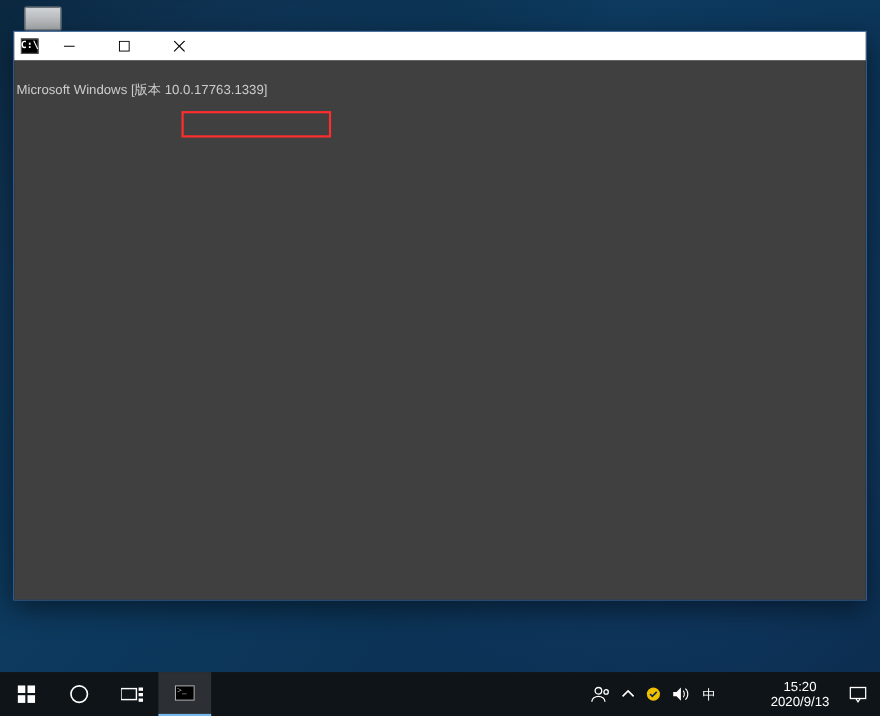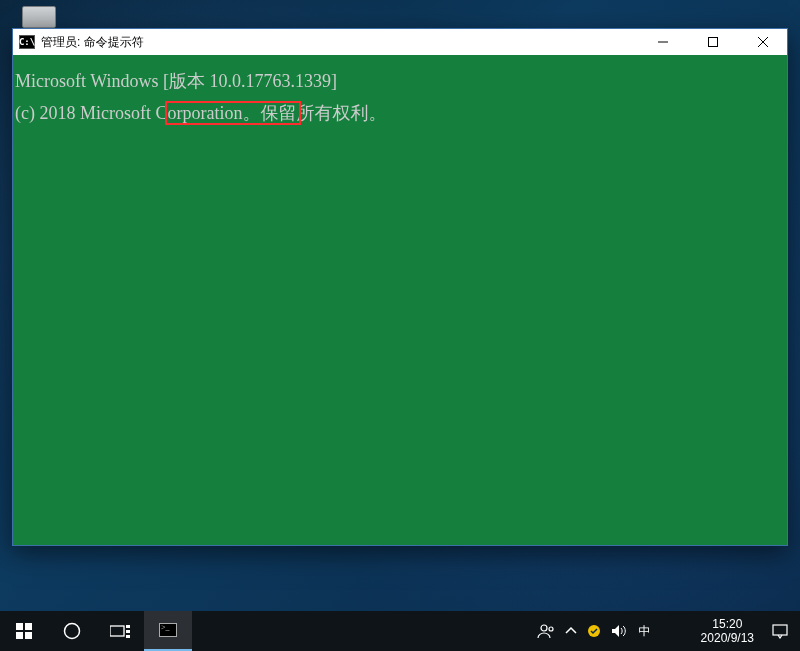--- a/index.html
+++ b/index.html
@@ -44,23 +44,23 @@
     background: #000; color: #fff; border: 1px solid #555;
   }
   .titlebar .title { flex: 1; white-space: nowrap; }
   .win-btn {
     width: 44px; height: 26px; display: flex; align-items: center; justify-content: center;
     color: #000;
   }
   .win-btn svg { stroke: currentColor; }
 
   .terminal {
-    flex: 1; background: #15803d; color: #cccccc;
-    font-family: Liberation Serif, serif;
-    font-size: 18px; line-height: 16px;
+    flex: 1; background: #404040; color: #cccccc;
+    font-family: Liberation Sans, sans-serif;
+    font-size: 12px; line-height: 16px;
     padding: 2px 2px;
     white-space: pre;
     position: relative;
     overflow: hidden;
   }
   .term-line { display: block; }
   .prompt-line { position: relative; }
   .highlight-box {
     position: absolute;
     border: 2px solid #ff2d2d;
@@ -101,42 +101,40 @@
 </head>
 <body>
 
 <div class="desktop-icon">
   <div class="trash"></div>
 </div>
 
 <div class="window">
   <div class="titlebar">
     <div class="app-icon">C:\</div>
-    <div class="title">管理员: 命令提示符</div>
     <div class="win-btn">
       <svg width="10" height="10" viewBox="0 0 10 10" fill="none">
           <line x1="0" y1="5" x2="10" y2="5" stroke-width="1"></line>
         </svg>
     </div>
     <div class="win-btn">
       <svg width="10" height="10" viewBox="0 0 10 10" fill="none">
           <rect x="0.5" y="0.5" width="9" height="9" stroke-width="1"></rect>
         </svg>
     </div>
     <div class="win-btn close">
       <svg width="10" height="10" viewBox="0 0 10 10" fill="none">
           <line x1="0" y1="0" x2="10" y2="10" stroke-width="1"></line>
           <line x1="10" y1="0" x2="0" y2="10" stroke-width="1"></line>
         </svg>
     </div>
   </div>
 
   <div class="terminal">
 <span class="term-line">Microsoft Windows [版本 10.0.17763.1339]</span>
-<span class="term-line">(c) 2018 Microsoft Corporation。保留所有权利。</span>
 <span class="term-line"></span>
     <div class="highlight-box" style="top:46px;left:152px;width:136px;height:24px;"></div>
   </div>
 </div>
 
 <div class="taskbar">
   <div class="tb-btn">
     <svg width="16" height="16" viewBox="0 0 16 16">
       <rect x="0" y="0" width="7" height="7" fill="#fff"></rect>
         <rect x="9" y="0" width="7" height="7" fill="#fff"></rect>

